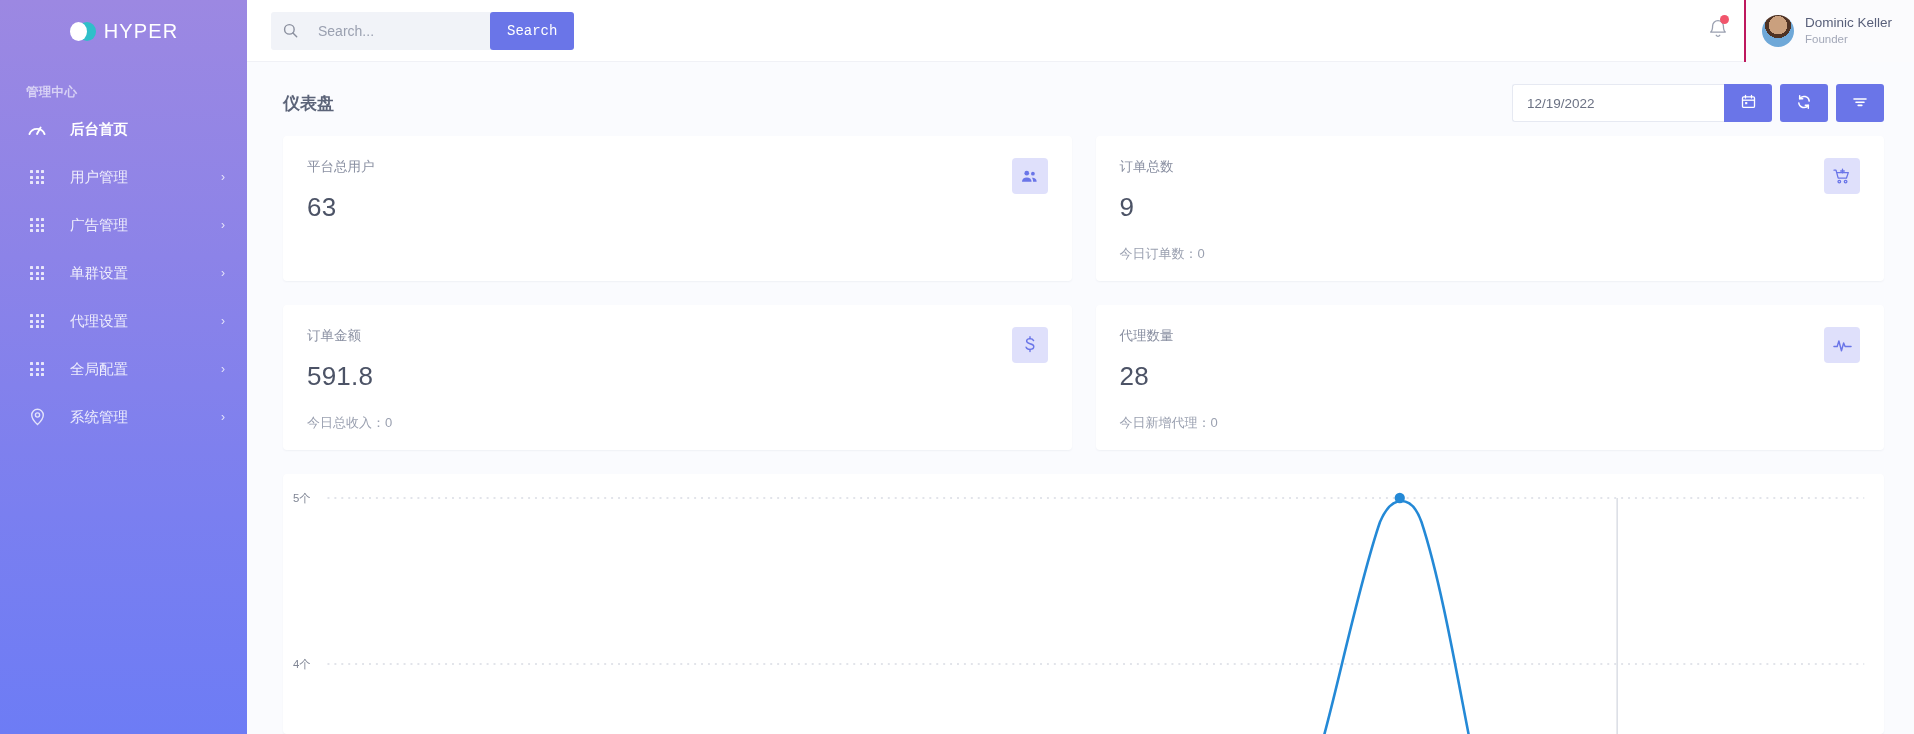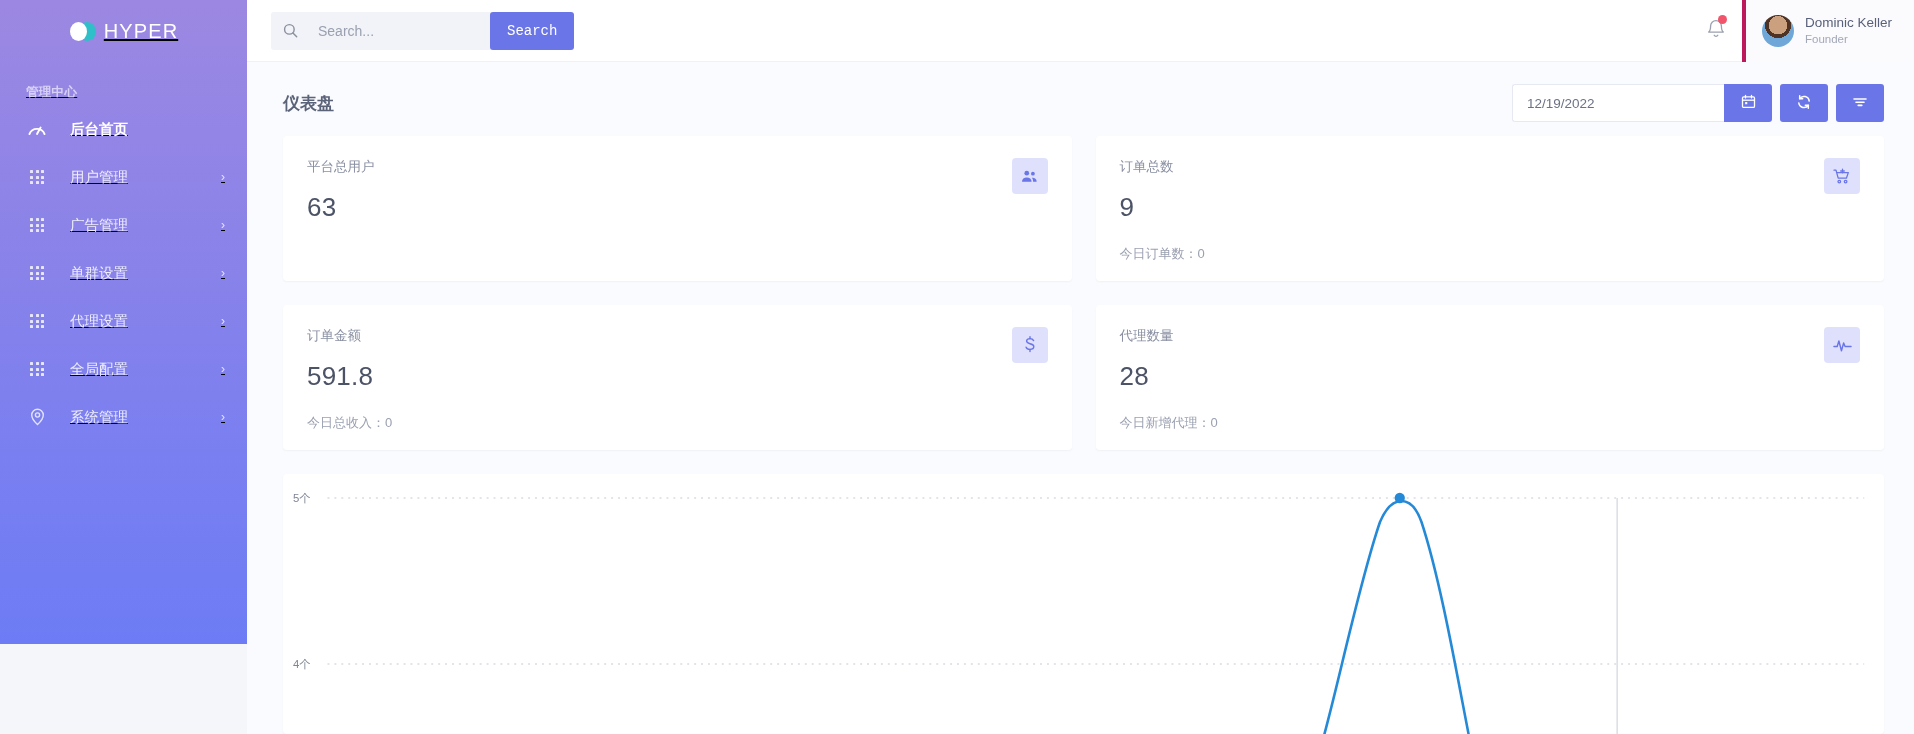--- a/index.html
+++ b/index.html
@@ -6,24 +6,23 @@
   html, body {
     width: 1914px; height: 734px;
     overflow: hidden;
     font-family: "Liberation Sans", "DejaVu Sans", sans-serif;
     background: #f5f6fa;
   }
   .app { display: flex; width: 1914px; height: 734px; }
 
   
   .sidebar {
-    width: 247px; height: 644px; flex: 0 0 247px;
+    width: 247px; height: 734px; flex: 0 0 247px;
     background: linear-gradient(180deg, #9c88e2 0%, #8c83e8 35%, #7a7ff0 70%, #6d7cf5 100%);
     position: relative;
-    text-decoration: underline;
   }
   .logo-row {
     height: 62px; display: flex; align-items: center; justify-content: center;
     gap: 9px;
   }
   .logo-mark { position: relative; width: 26px; height: 19px; }
   .logo-mark .c2 {
     position: absolute; left: 9px; top: 0;
     width: 18px; height: 19px; border-radius: 50%; background: #2fbfc9;
   }
@@ -100,21 +99,21 @@
     position: relative; cursor: pointer; background: transparent; border: 0;
   }
   .bell-dot {
     position: absolute; top: 15px; right: 15px;
     width: 9px; height: 9px; border-radius: 50%; background: #f1556c;
   }
   .user-box {
     display: flex; align-items: center; gap: 11px;
     height: 62px; padding: 0 22px 0 16px;
     background: #fbfbfd; cursor: pointer;
-    border-left: 4px solid #be185d;
+    border-left: 2px solid #be185d;
   }
   .avatar {
     width: 32px; height: 32px; border-radius: 50%;
     background: radial-gradient(circle at 50% 32%, #caa07e 0 34%, #4e3224 34% 48%, #6fa8d8 48% 100%);
     overflow: hidden; flex: 0 0 32px;
   }
   .user-meta { display: flex; flex-direction: column; line-height: 1.25; }
   .user-name { font-size: 13.5px; color: #59607a; font-weight: 400; }
   .user-role { font-size: 11.5px; color: #a3a8b8; }
 

